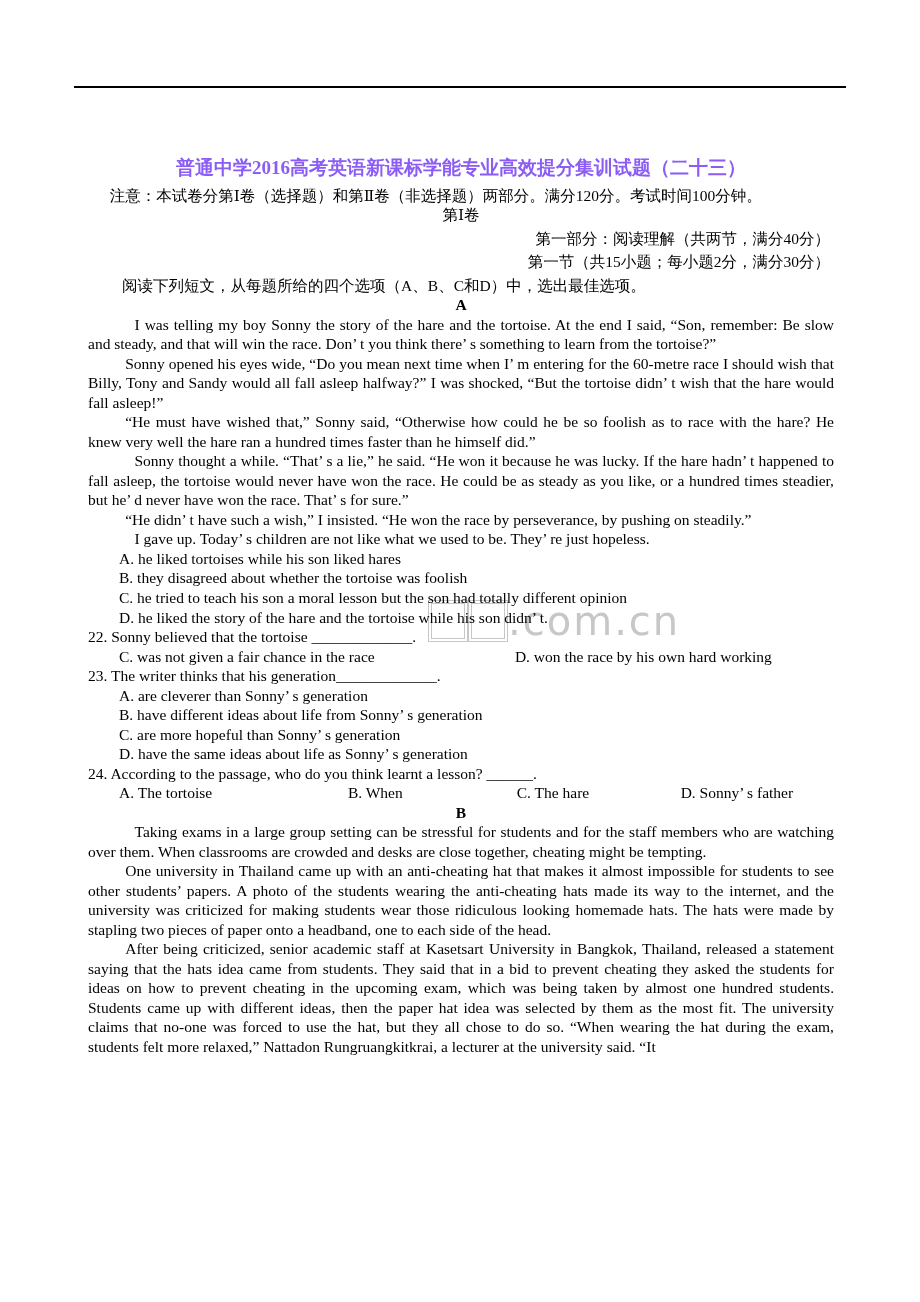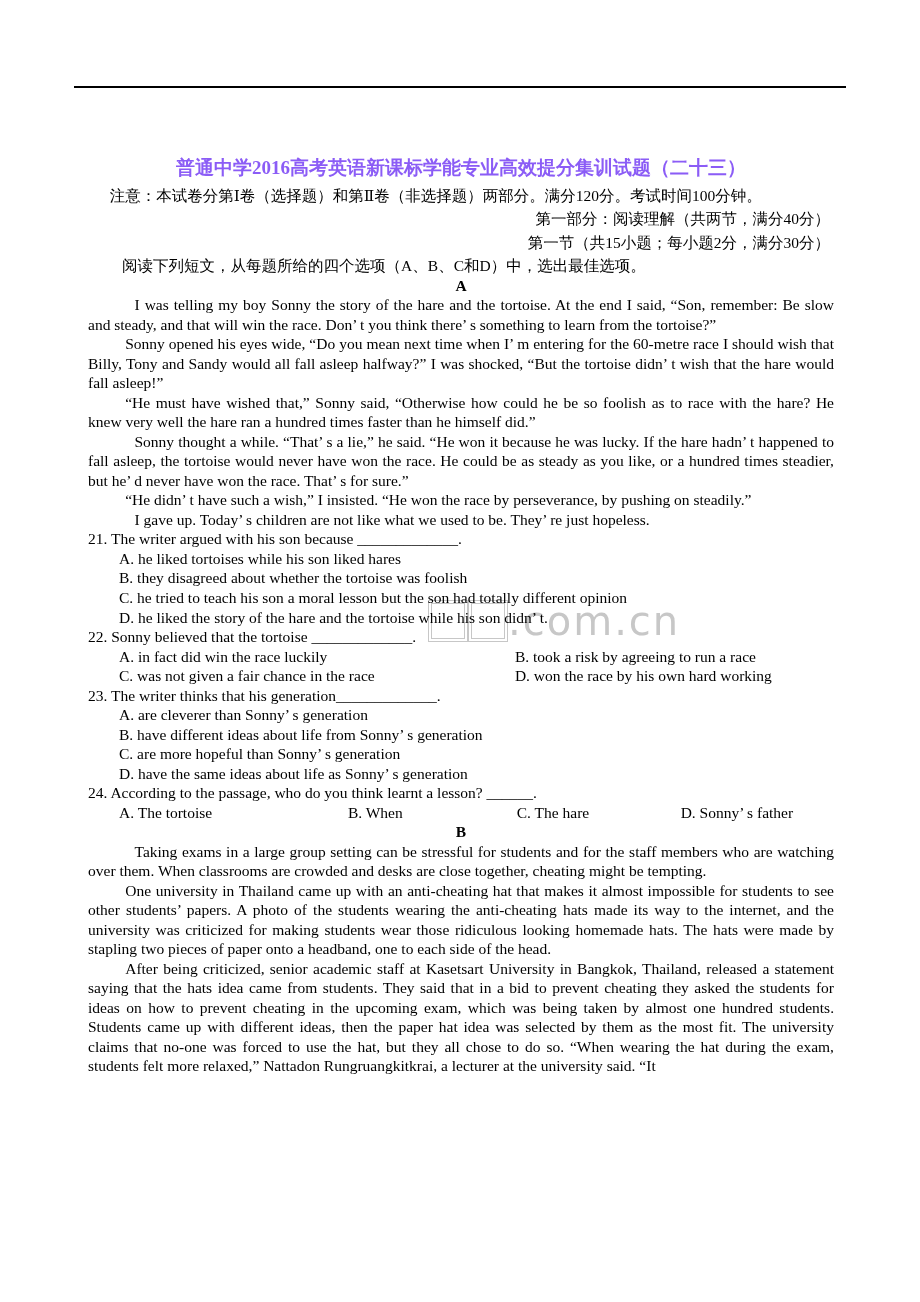--- a/index.html
+++ b/index.html
@@ -42,47 +42,43 @@
 <div class="watermark">
   <span class="wm-glyph"></span>
   <span class="wm-glyph"></span>
   <span>.com.cn</span>
 </div>
 
 <div class="content">
 
   <p class="title">普通中学2016高考英语新课标学能专业高效提分集训试题（二十三）</p>
   <p class="notice">注意：本试卷分第Ⅰ卷（选择题）和第Ⅱ卷（非选择题）两部分。满分120分。考试时间100分钟。</p>
+  <p class="center">第Ⅰ卷</p>
   <p class="heading">第一部分：阅读理解（共两节，满分40分）</p>
   <p class="heading">第一节（共15小题；每小题2分，满分30分）</p>
   <p class="instruction">阅读下列短文，从每题所给的四个选项（A、B、C和D）中，选出最佳选项。</p>
 
   <p class="center bold">A</p>
 
   <p class="para first">I was telling my boy Sonny the story of the hare and the tortoise. At the end I said, “Son, remember: Be slow and steady, and that will win the race. Don’ t you think there’ s something to learn from the tortoise?”</p>
   <p class="para">Sonny opened his eyes wide, “Do you mean next time when I’ m entering for the 60-metre race I should wish that Billy, Tony and Sandy would all fall asleep halfway?” I was shocked, “But the tortoise didn’ t wish that the hare would fall asleep!”</p>
   <p class="para">“He must have wished that,” Sonny said, “Otherwise how could he be so foolish as to race with the hare? He knew very well the hare ran a hundred times faster than he himself did.”</p>
   <p class="para first">Sonny thought a while. “That’ s a lie,” he said. “He won it because he was lucky. If the hare hadn’ t happened to fall asleep, the tortoise would never have won the race. He could be as steady as you like, or a hundred times steadier, but he’ d never have won the race. That’ s for sure.”</p>
   <p class="para">“He didn’ t have such a wish,” I insisted. “He won the race by perseverance, by pushing on steadily.”</p>
   <p class="para first">I gave up. Today’ s children are not like what we used to be. They’ re just hopeless.</p>
 
   <div>
-    <p class="q-stem">21. The writer argued with his son because _____________.</p>
     <p class="q-opt">A. he liked tortoises while his son liked hares</p>
     <p class="q-opt">B. they disagreed about whether the tortoise was foolish</p>
     <p class="q-opt">C. he tried to teach his son a moral lesson but the son had totally different opinion</p>
     <p class="q-opt">D. he liked the story of the hare and the tortoise while his son didn’ t.</p>
   </div>
 
   <div>
     <p class="q-stem">22. Sonny believed that the tortoise _____________.</p>
-    <p class="opt-pair">
-      <span class="l">A. in fact did win the race luckily</span>
-      <span>B. took a risk by agreeing to run a race</span>
-    </p>
     <p class="opt-pair">
       <span class="l">C. was not given a fair chance in the race</span>
       <span>D. won the race by his own hard working</span>
     </p>
   </div>
 
   <div>
     <p class="q-stem">23. The writer thinks that his generation_____________.</p>
     <p class="q-opt">A. are cleverer than Sonny’ s generation</p>
     <p class="q-opt">B. have different ideas about life from Sonny’ s generation</p>

